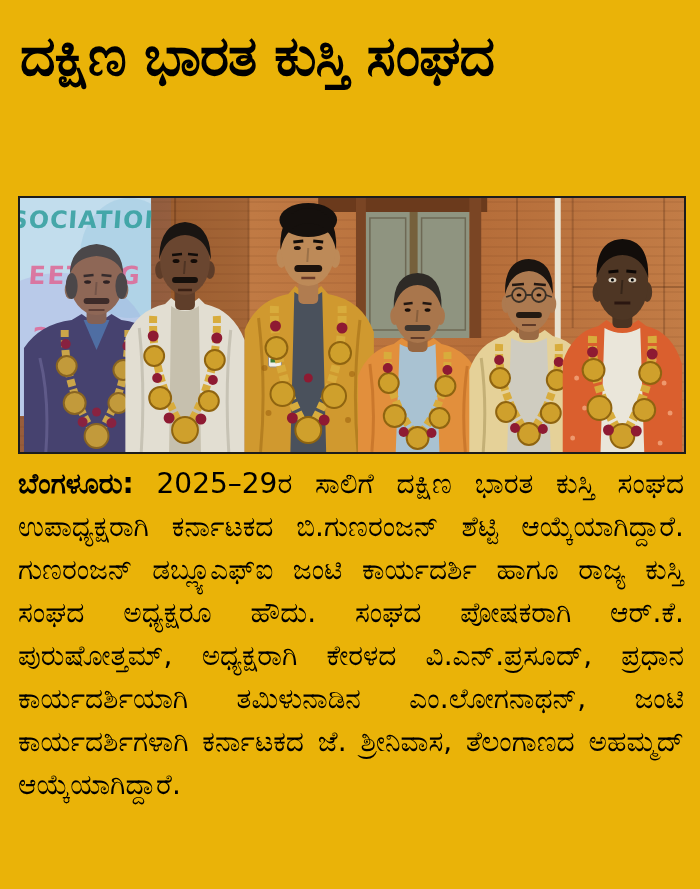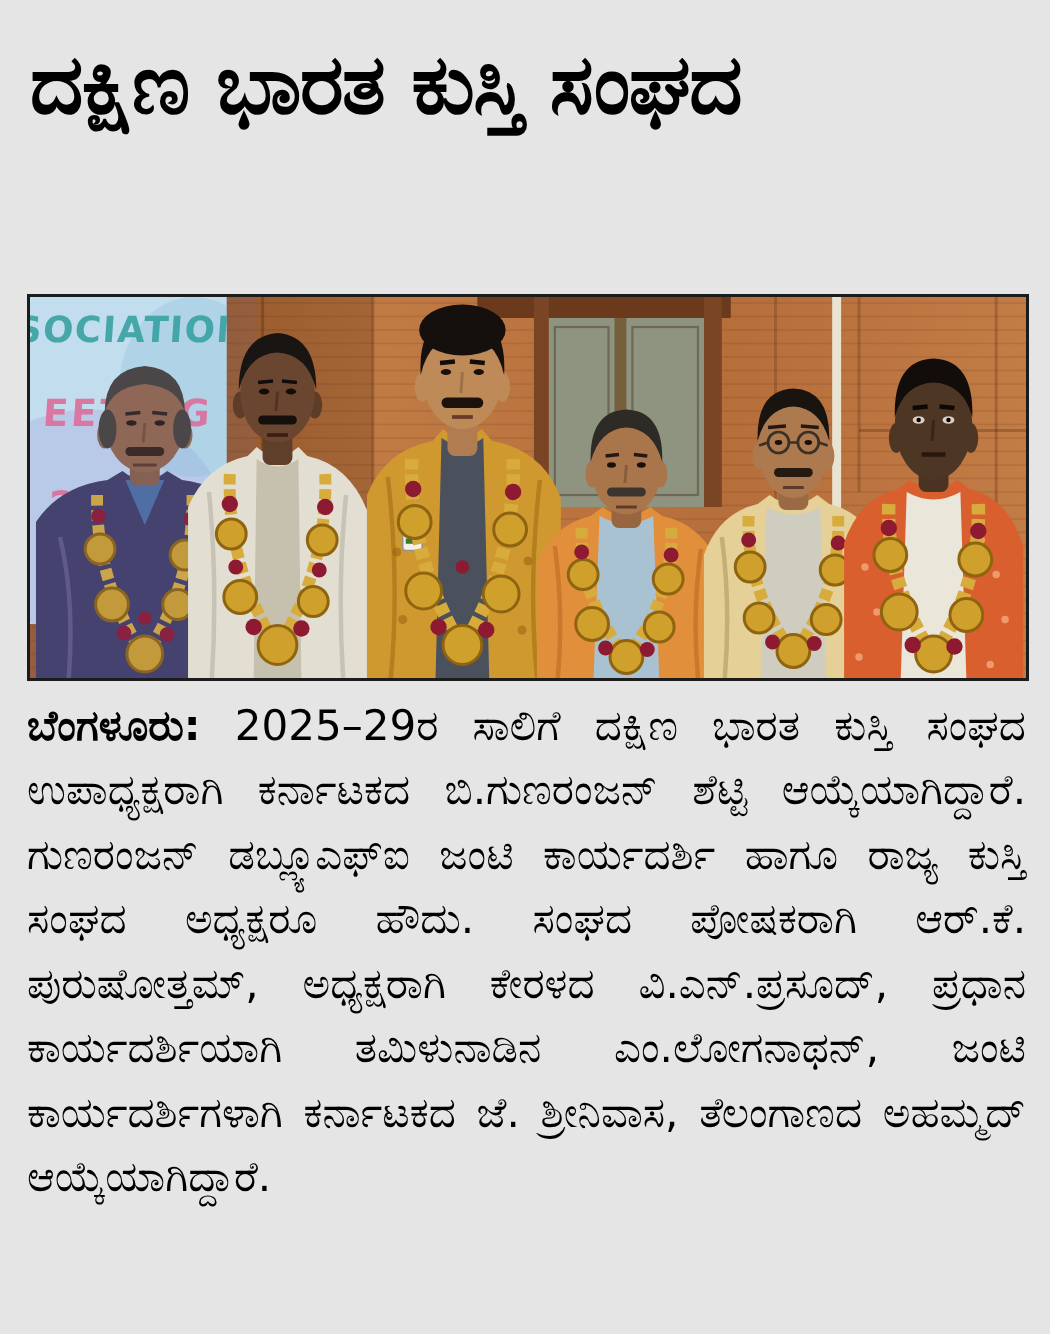--- a/index.html
+++ b/index.html
@@ -1,18 +1,18 @@
 <!DOCTYPE html>
 <html><head>
 <meta charset="utf-8">
 <style>
   * { margin:0; padding:0; box-sizing:border-box; }
   html,body { background:#ffffff; }
   .page {
-    position:relative; width:700px; height:889px; background:#e5e5e5;
+    position:relative; width:700px; height:889px; background:#eab308;
     font-family:"Liberation Serif","DejaVu Serif",serif; overflow:hidden;
   }
   .headline {
     margin:20px 20px 0 20px;
     font-size:55px; font-weight:700; color:#000;
     line-height:1.33; letter-spacing:-1px;
     font-family:"DejaVu Sans","Liberation Sans",sans-serif;
   }
   .photo-frame {
     position:absolute; left:18px; top:196px; width:668px; height:258px;

